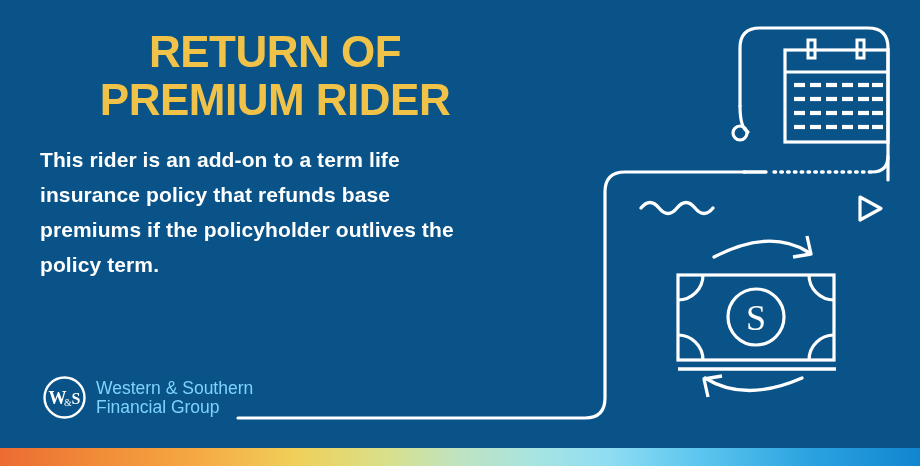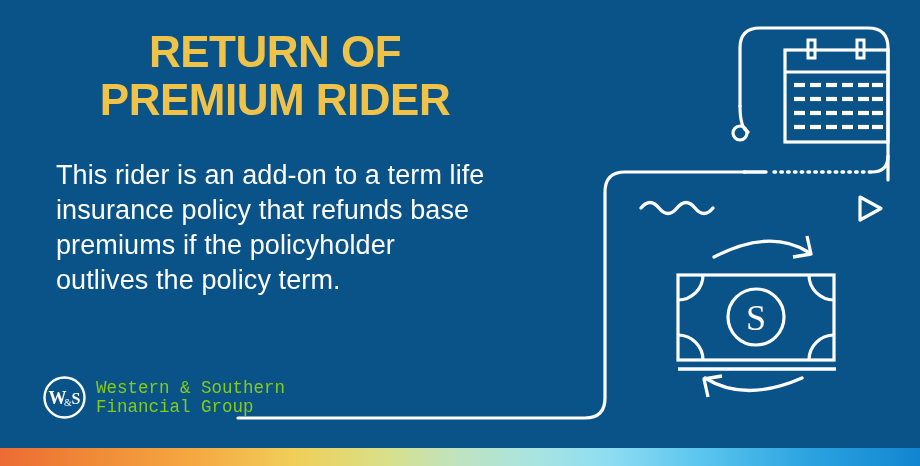--- a/index.html
+++ b/index.html
@@ -39,48 +39,48 @@
     font-family: "Liberation Sans", sans-serif;
     font-weight: bold;
     font-size: 44px;
     line-height: 48px;
     letter-spacing: -0.5px;
     text-transform: uppercase;
     white-space: pre-line;
     text-align: center;
   }
   .subcopy {
-    margin: 16px;
+    margin: 0;
     padding-top: 18px;
     color: #ffffff;
     font-family: "Liberation Sans", sans-serif;
-    font-weight: normal;
-    font-size: 27px;
+    font-weight: bold;
+    font-size: 21px;
     line-height: 35px;
     letter-spacing: 0.1px;
     width: 430px;
   }
 
   
   .logo {
     position: absolute;
     left: 42px;
     top: 375px;
     display: flex;
     align-items: center;
     gap: 9px;
   }
   .logo-mark {
     width: 45px;
     height: 45px;
     flex: 0 0 45px;
   }
   .logo-words {
-    color: #84cc16;
-    font-family: Liberation Mono, monospace;
+    color: #7dd3fc;
+    font-family: Liberation Sans, sans-serif;
     font-size: 17.5px;
     line-height: 19.5px;
     white-space: pre-line;
     padding-top: 1px;
   }
 
   
   .art {
     position: absolute;
     left: 0;

